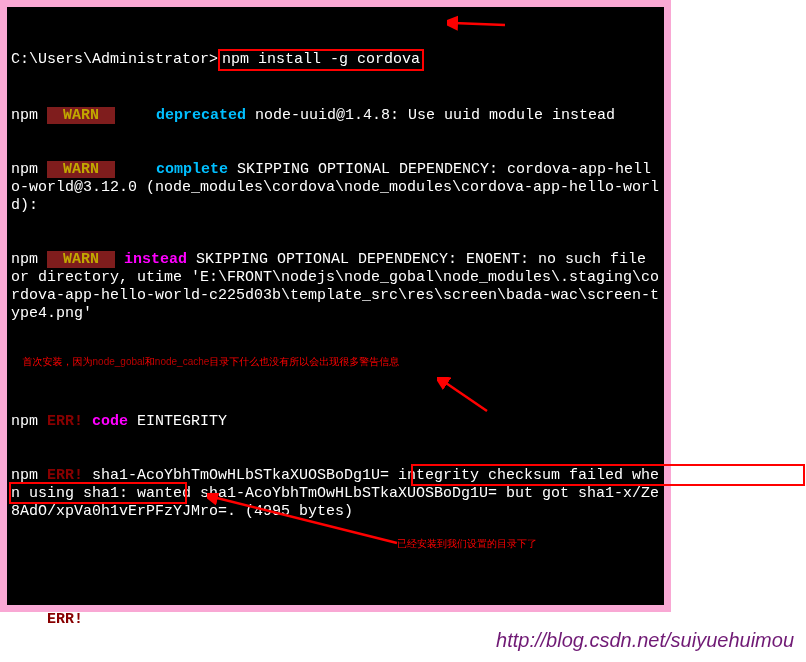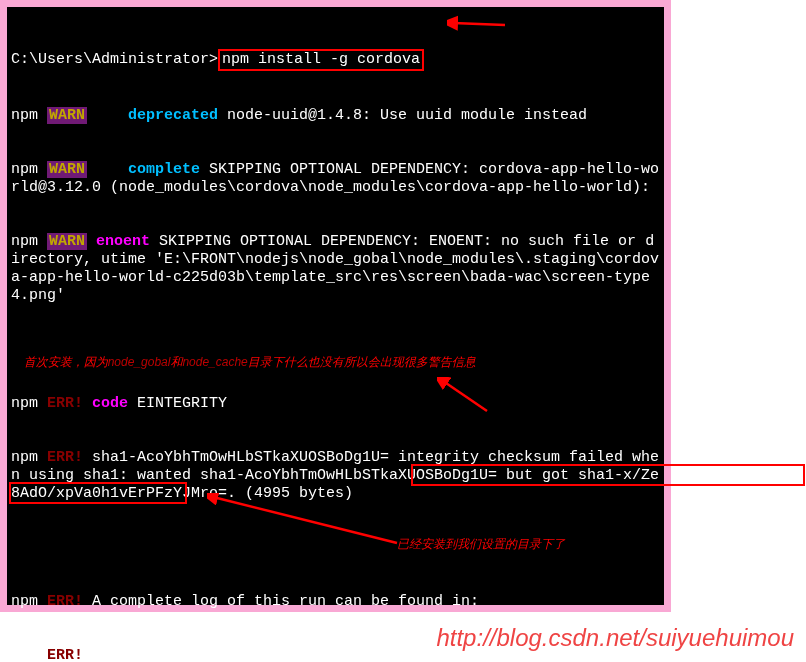--- a/index.html
+++ b/index.html
@@ -18,58 +18,58 @@
   width: 671px;
   height: 612px;
   padding: 6px 4px;
   line-height: 18px;
   white-space: pre-wrap;
   word-break: break-all;
   position: relative;
   border: 7px solid #f9a8d4;
 }
 .ln { display: block; white-space: pre-wrap; word-break: break-all; }
-.yellow { color: #c1a700; background: #701a75; font-weight: bold; padding: 0 2px; }
+.yellow { color: #c1a700; background: #7f1d1d; font-weight: bold; padding: 0 16px; }
 .cyan { color: #00bfff; font-weight: bold; padding-left: 32px; }
 .magenta { color: #ff00ff; font-weight: bold; }
 .redb { color: #880000; font-weight: bold; }
 
 .redbox { border: 2px solid #ff0000; padding: 0 2px; display: inline-block; }
-.annot { color: #ff0000; font-family: "SimSun","Microsoft YaHei",sans-serif; font-size: 12px; position: absolute; font-style: italic; }
+.annot { color: #ff0000; font-family: "SimSun","Microsoft YaHei",sans-serif; font-size: 10px; position: absolute; }
 .note1 { left: 10px; top: 328px; }
 .note2 { left: 470px; top: 398px; }
 .note3 { left: 390px; top: 528px; text-align: center; }
 .watermark {
   position: absolute;
   right: 12px;
   bottom: 10px;
-  color: #ef4444;
+  color: #701a75;
   font-family: "Arial", sans-serif;
-  font-size: 24px;
+  font-size: 20px;
   font-style: italic;
 }
 svg.arrow { position: absolute; pointer-events: none; }
 .wrapbox {
   border: 2px solid #ff0000;
   position: absolute;
   pointer-events: none;
 }
 </style>
 </head>
 <body>
 
 <div class="terminal">
 
 <span class="ln"><span>C:\Users\Administrator&gt;</span><span class="redbox"><span>npm install -g cordova</span></span></span>
 
 <span class="ln"><span>npm </span><span class="yellow">WARN</span><span class="cyan"> deprecated</span><span> node-uuid@1.4.8: Use uuid module instead</span></span>
 
 <span class="ln"><span>npm </span><span class="yellow">WARN</span><span class="cyan"> complete</span><span> SKIPPING OPTIONAL DEPENDENCY: cordova-app-hello-world@3.12.0 (node_modules\cordova\node_modules\cordova-app-hello-world):</span></span>
 
-<span class="ln"><span>npm </span><span class="yellow">WARN</span><span class="magenta"> enoent</span><span> SKIPPING OPTIONAL DEPENDENCY: ENOENT: no such file or directory, utime 'E:\FRONT\nodejs\node_gobal\node_modules\.staging\cordova-app-hello-world-c225d03b\template_src\res\screen\bada-wac\screen-type4.png'</span></span>
+<span class="ln"><span>npm </span><span class="yellow">WARN</span><span class="magenta"> instead</span><span> SKIPPING OPTIONAL DEPENDENCY: ENOENT: no such file or directory, utime 'E:\FRONT\nodejs\node_gobal\node_modules\.staging\cordova-app-hello-world-c225d03b\template_src\res\screen\bada-wac\screen-type4.png'</span></span>
 
 <span class="ln"> </span>
 
 <span class="ln"><span>npm </span><span class="redb">ERR!</span><span class="magenta"> code</span><span> EINTEGRITY</span></span>
 
 <span class="ln"><span>npm </span><span class="redb">ERR!</span><span> sha1-AcoYbhTmOwHLbSTkaXUOSBoDg1U= integrity checksum failed when using sha1: wanted sha1-AcoYbhTmOwHLbSTkaXUOSBoDg1U= but got sha1-x/Ze8AdO/xpVa0h1vErPFzYJMro=. (4995 bytes)</span></span>
 
 <span class="ln"> </span>
 
 <span class="ln"><span>npm </span><span class="redb">ERR!</span><span> A complete log of this run can be found in:</span></span>

